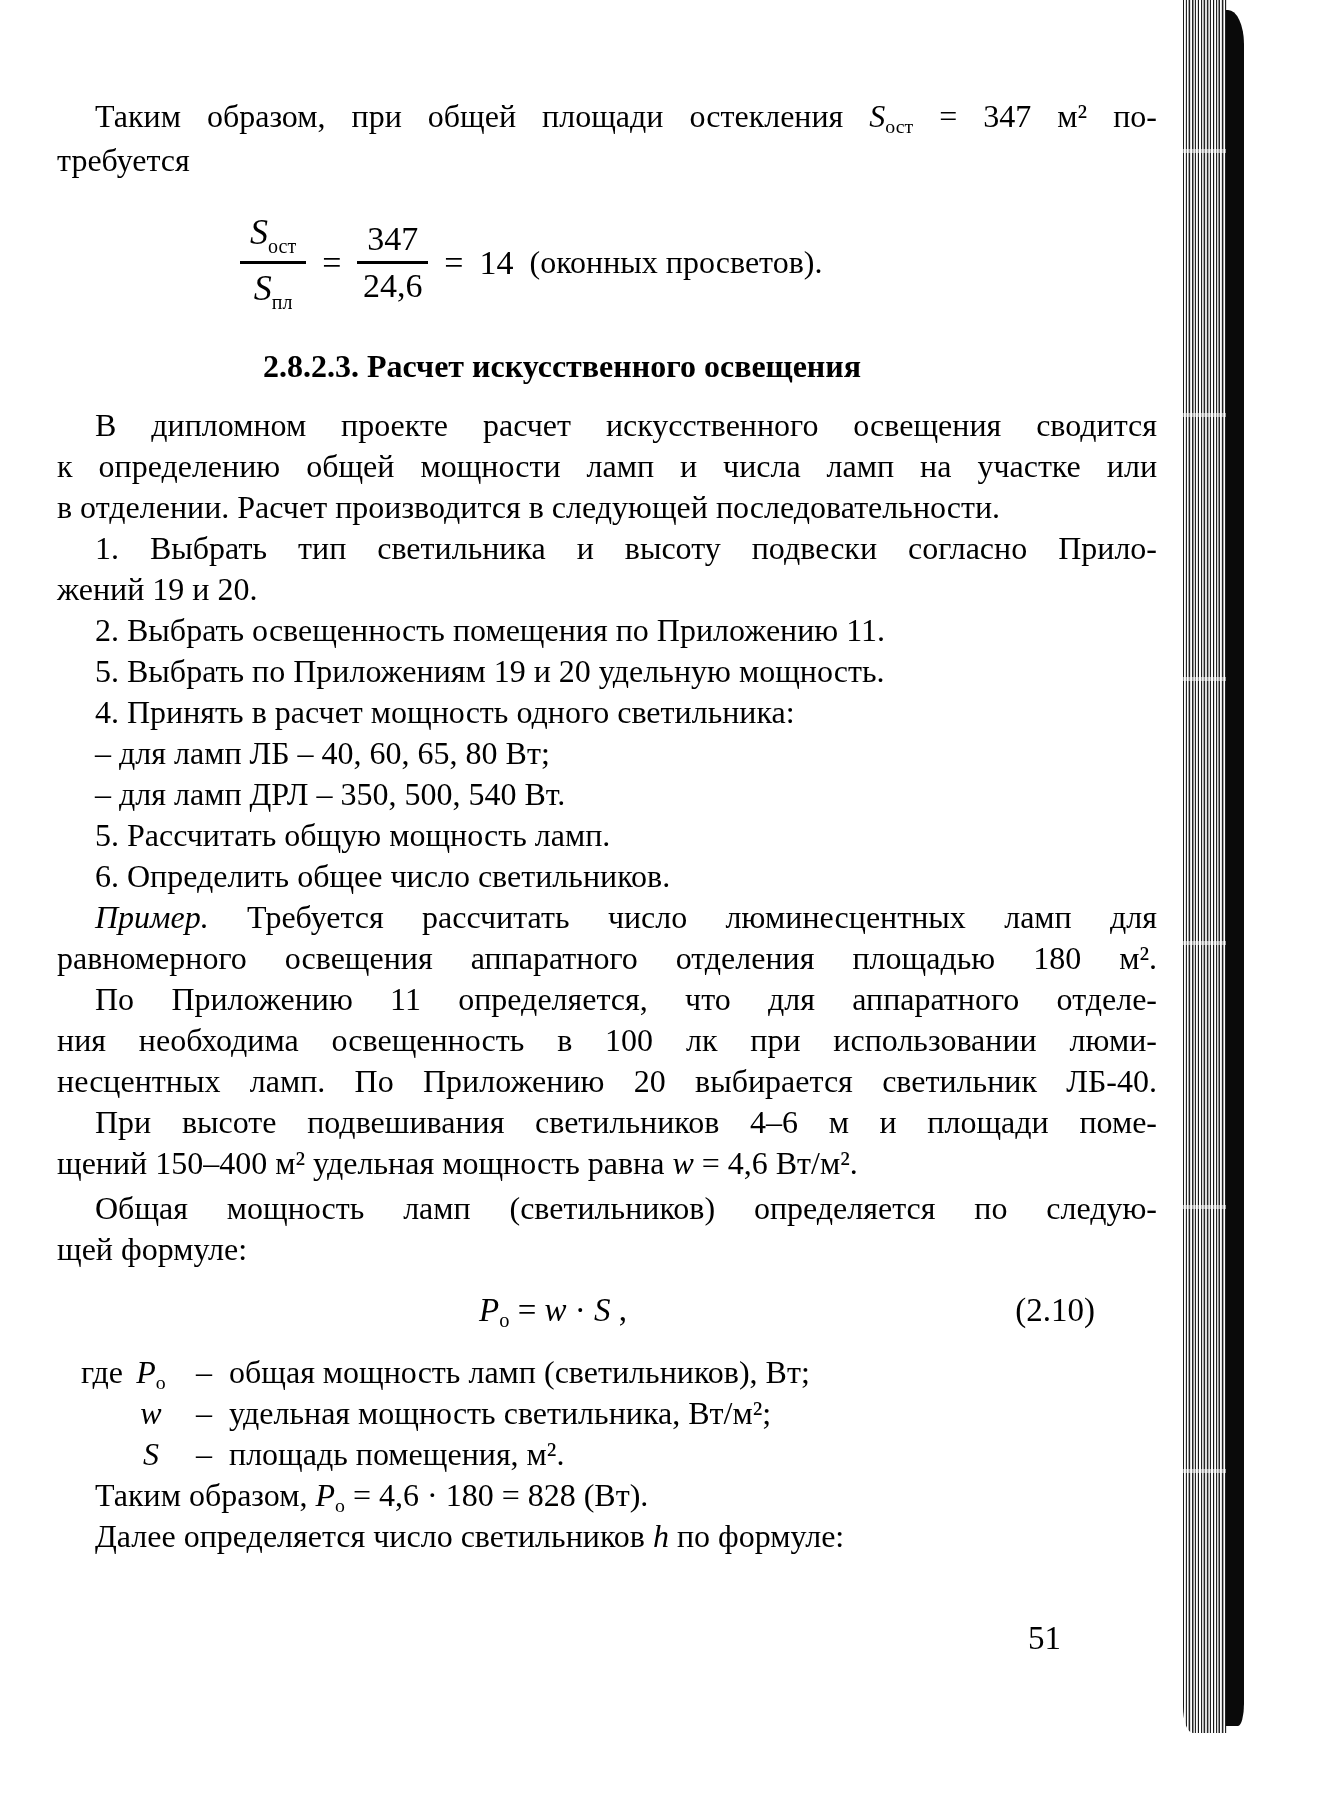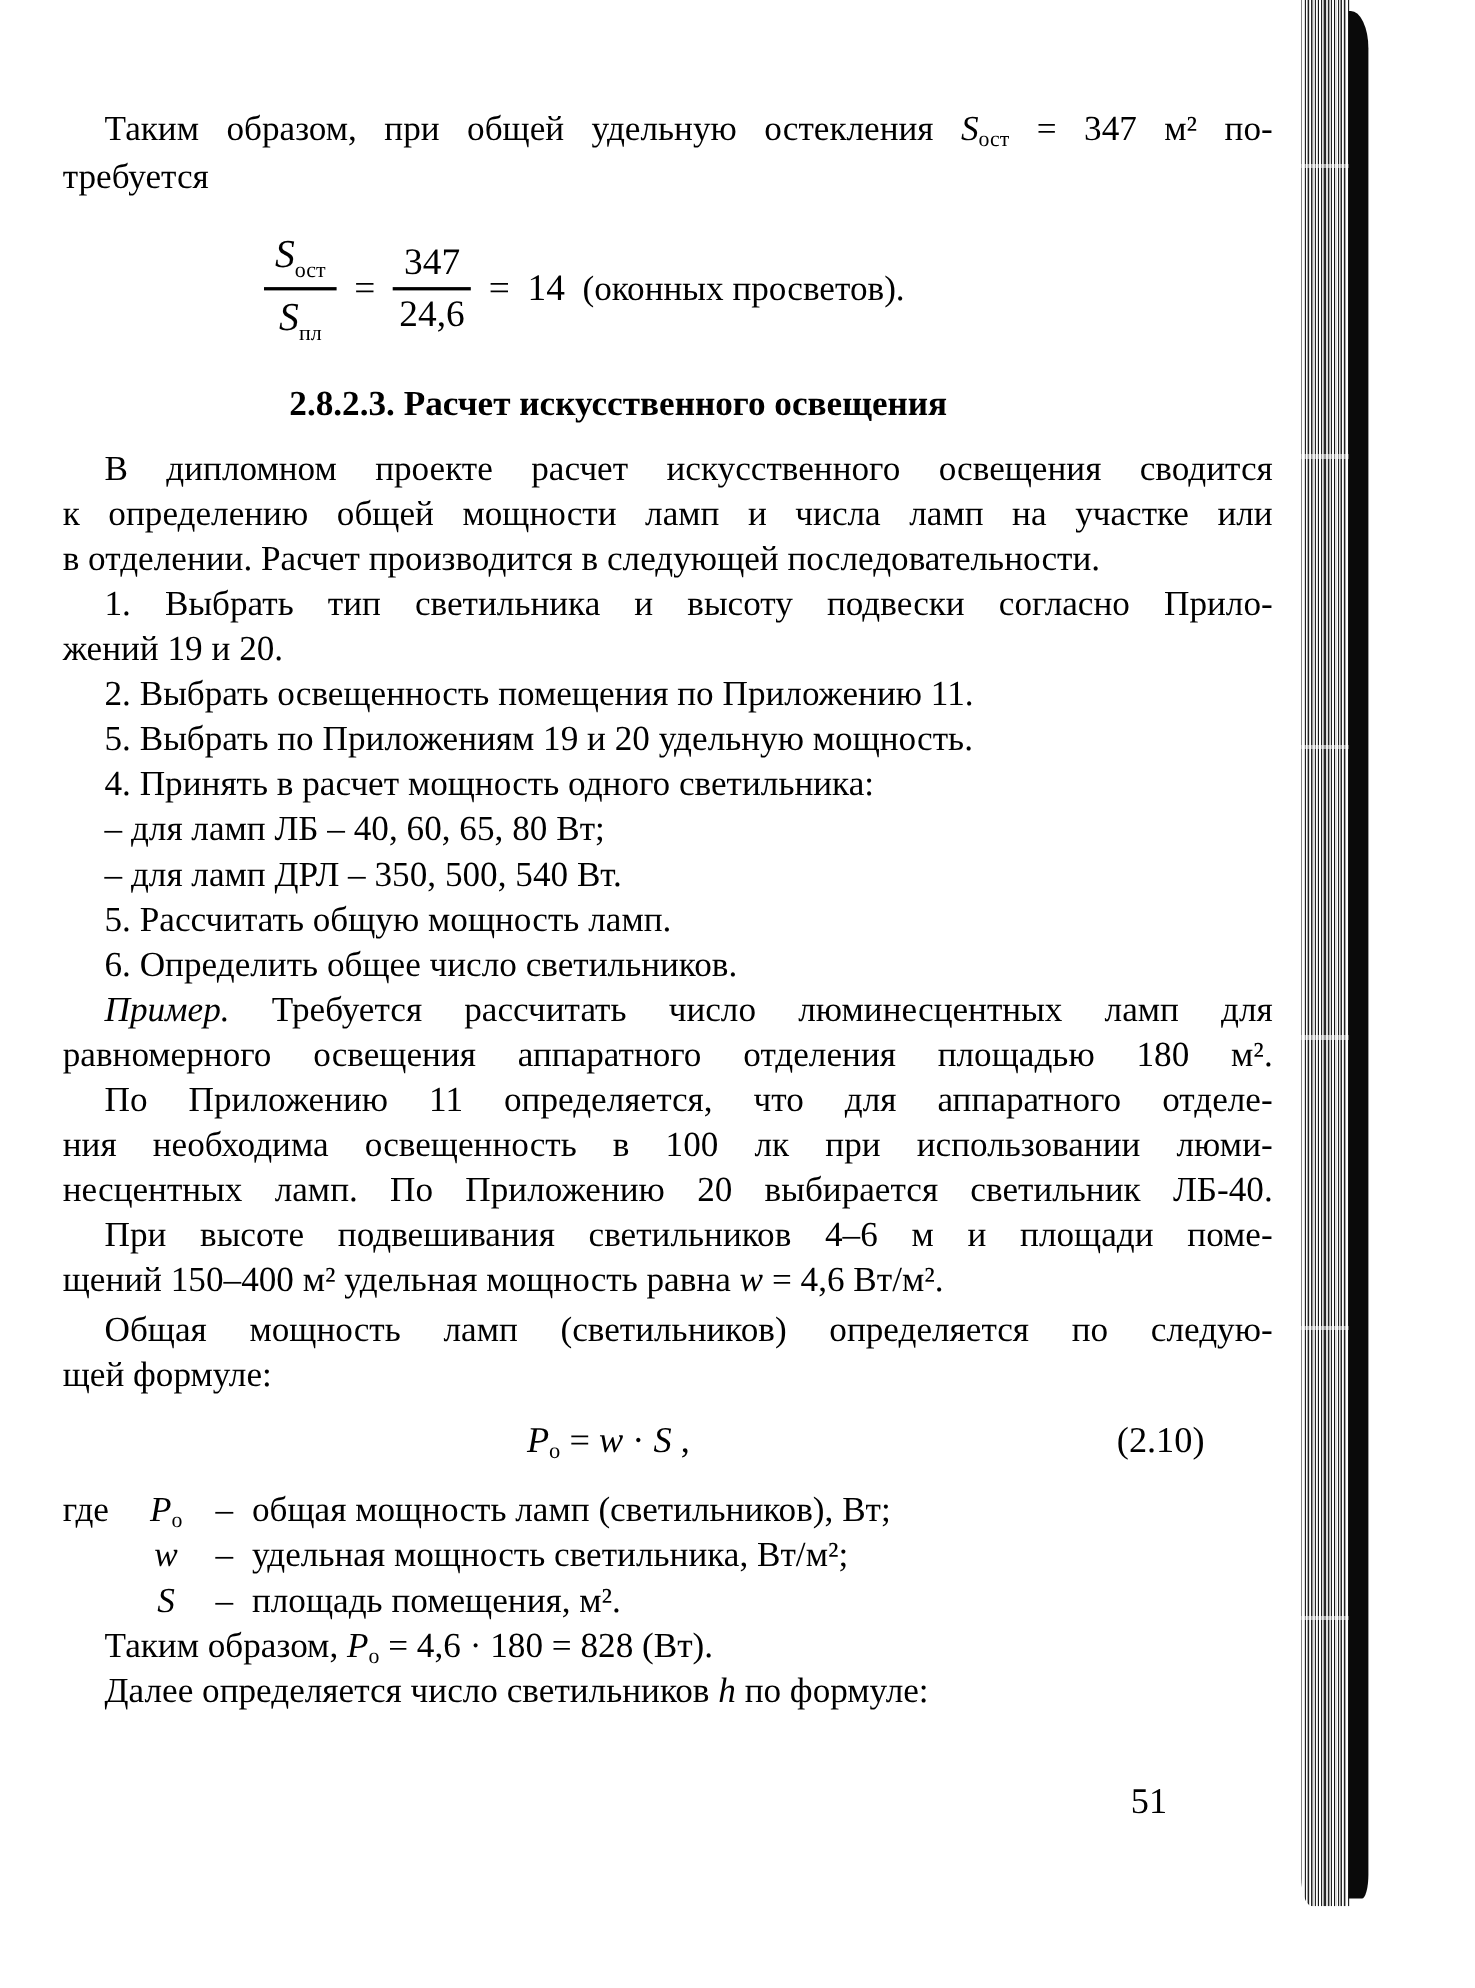--- a/index.html
+++ b/index.html
@@ -31,21 +31,21 @@
   .frac .den { padding-top:3px; }
   .frac .fvar { font-style:italic; font-size:36px; }
   .frac .fsub { font-size:20px; vertical-align:-0.45em; }
   .formula-note { font-size:32px; }
   
   .formula2 { position:absolute; left:57px; width:1100px; top:1292px; height:45px; font-size:33px; }
   .formula2 .body { position:absolute; left:422px; top:0; white-space:nowrap; }
   .formula2 .eqnum { position:absolute; right:62px; top:0; }
   
   .where-row { position:absolute; left:57px; width:1100px; font-size:32px; line-height:41px; white-space:nowrap; }
-  .w-label { display:inline-block; width:66px; }
+  .w-label { display:inline-block; width:66px;text-align:right; }
   .w-var   { display:inline-block; width:56px; text-align:center; font-style:italic; }
   .w-dash  { display:inline-block; width:50px; text-align:center; }
   
   .page-num { position:absolute; left:1028px; top:1620px; font-size:33px; }
   
   .edge-stripes {
     position:absolute; left:1183px; top:0; width:45px; height:1733px;
     background:
       repeating-linear-gradient(0deg, rgba(255,255,255,0) 0 260px, rgba(255,255,255,.55) 260px 264px),
       repeating-linear-gradient(90deg, rgba(0,0,0,.85) 0 1px, rgba(0,0,0,0) 1px 3px),
@@ -57,21 +57,21 @@
     position:absolute; left:1226px; top:10px; width:18px; height:1716px;
     background:#0a0a0a;
     border-radius:0 16px 6px 0 / 0 34px 22px 0;
   }
 </style>
 </head>
 <body>
 
 <div class="scan-page">
 
-  <div class="line jl indent" style="top:96px;"><span>Таким образом, при общей удельную остекления</span> <span class="var">S</span><span class="sub">ост</span> <span>= 347 м²  по-</span></div>
+  <div class="line jl indent" style="top:96px;"><span>Таким образом, при общей площади остекления</span> <span class="var">S</span><span class="sub">ост</span> <span>= 347 м²  по-</span></div>
   <div class="line" style="top:140px;">требуется</div>
 
   <div class="formula-row">
     <span class="frac">
       <span class="num"><span class="fvar">S</span><span class="fsub">ост</span></span>
       <span class="den"><span class="fvar">S</span><span class="fsub">пл</span></span>
     </span>
     <span>=</span>
     <span class="frac">
       <span class="num">347</span>

